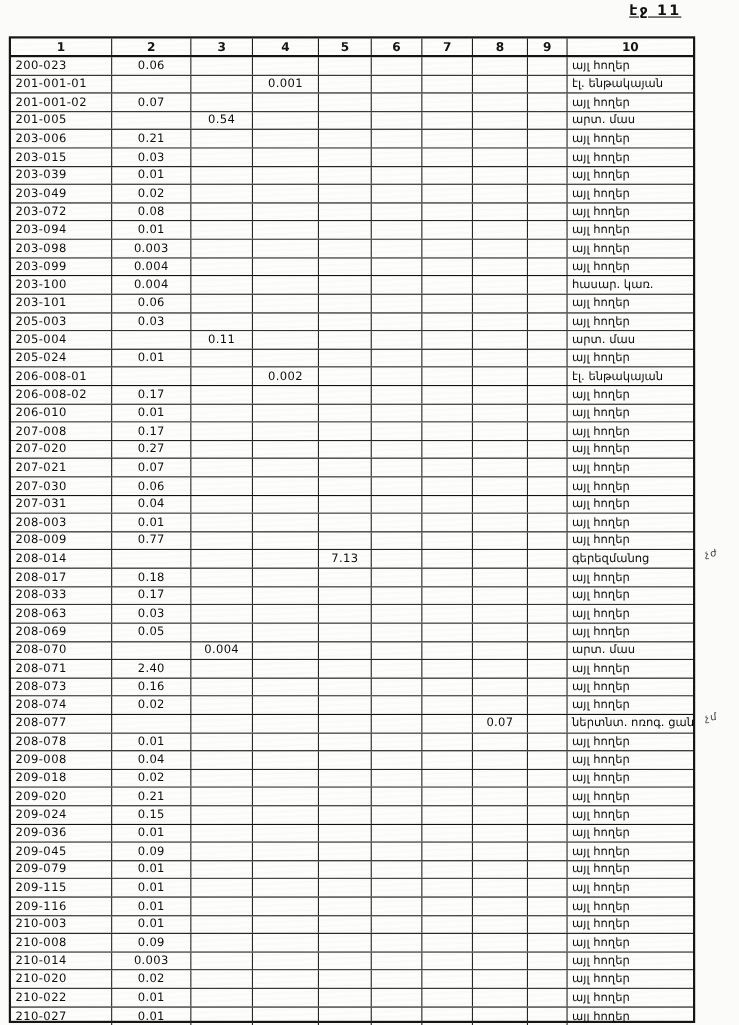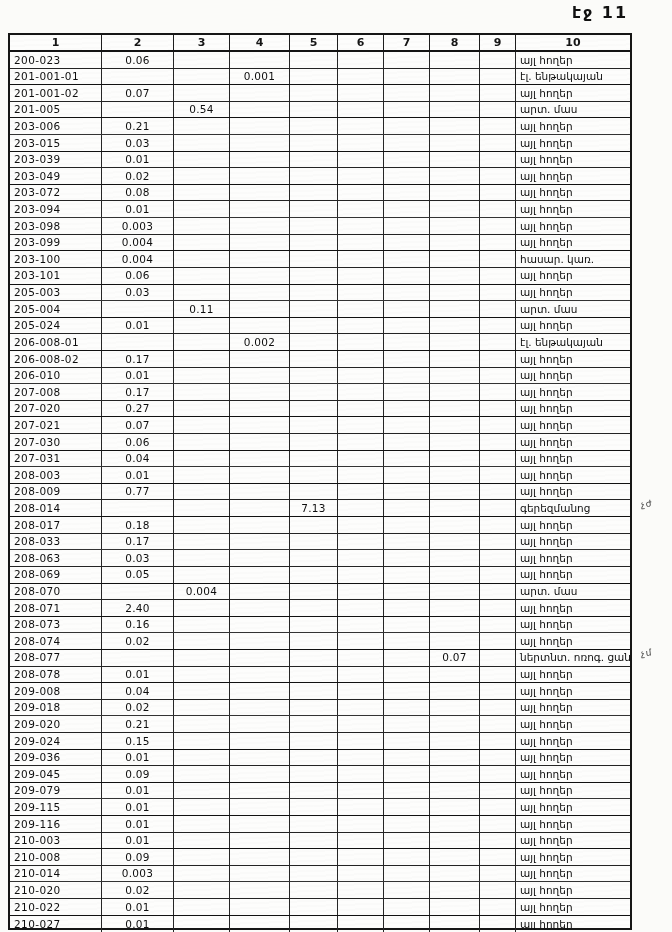--- a/index.html
+++ b/index.html
@@ -4,21 +4,21 @@
 <style>
   html,body{margin:0;padding:0;}
   body{
     width:672px;height:932px;position:relative;overflow:hidden;
     background:#fbfbf9;
     font-family:"DejaVu Sans",sans-serif;
     color:#0e0e0e;
   }
   .page-label{
     position:absolute;top:3px;left:572px;
-    font-size:16px;font-weight:bold;letter-spacing:2px;color:#111;
+    font-size:13px;font-weight:bold;letter-spacing:2px;color:#111;text-decoration:underline;
   }
   .scan-table{
     position:absolute;left:8px;top:33px;width:624px;height:897px;
     border:2px solid #161616;
     background:#fdfdfc;
     box-sizing:border-box;
   }
   .hrow{
     display:grid;
     grid-template-columns:92px 72px 56px 60px 48px 46px 46px 50px 36px 114px;

